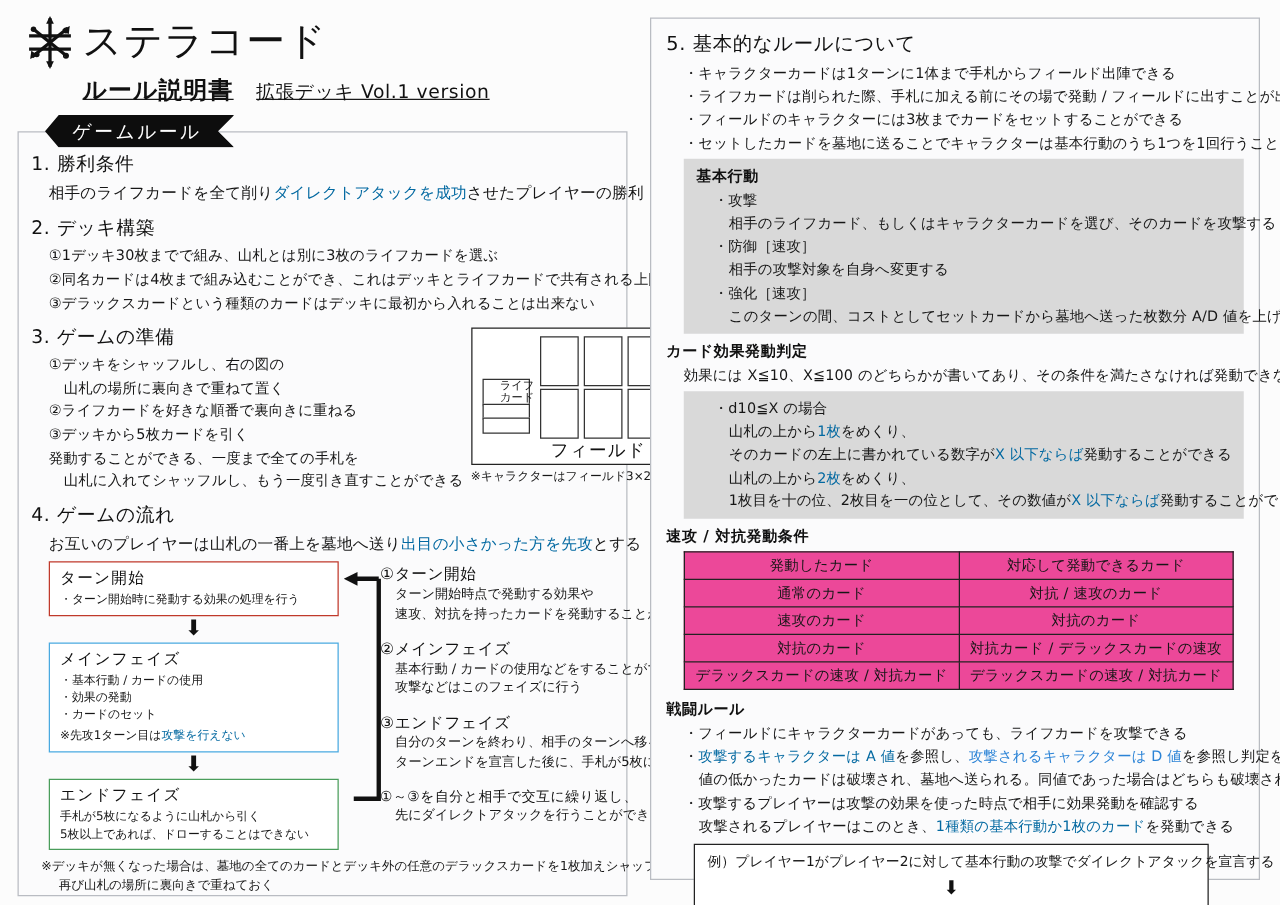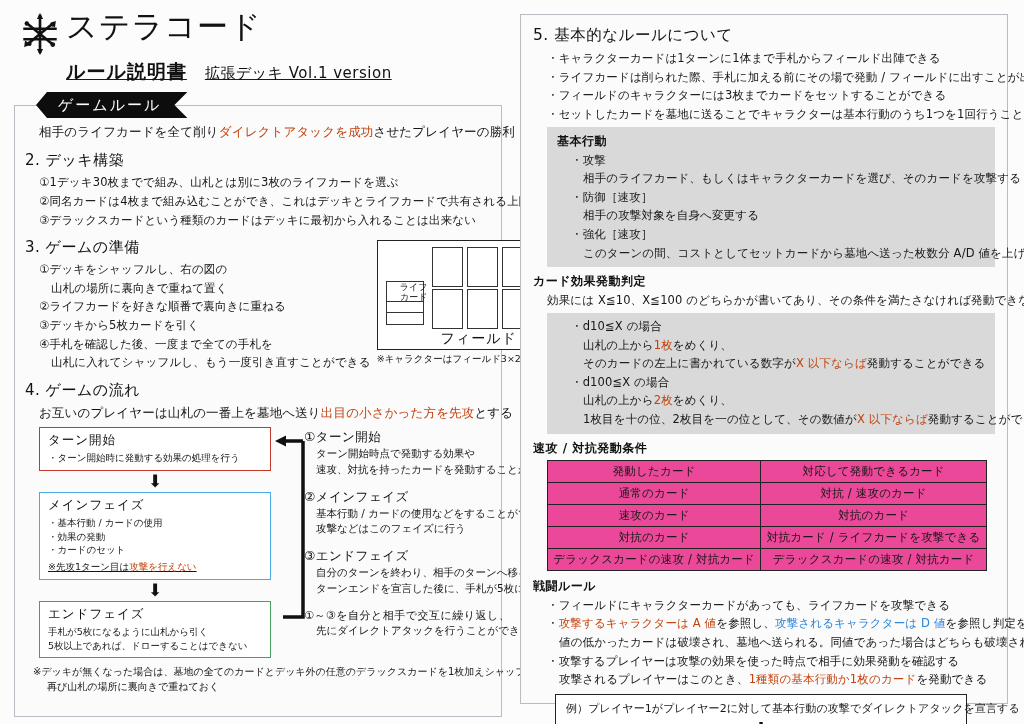--- a/index.html
+++ b/index.html
@@ -30,21 +30,21 @@
   .col-right {
     width: 512px;
     position: relative;
     box-sizing: border-box;
     padding: 14px 16px 10px 8px;
   }
 
   
   .brand {
     display: flex;
-    align-items: flex-start;
+    align-items: center;
     gap: 4px;
     padding-left: 4px;
     margin-top: 2px;
   }
   .logo-mark {
     width: 44px;
     height: 44px;
     flex: 0 0 44px;
     margin-top: 2px;
   }
@@ -131,21 +131,21 @@
   }
   .line {
     font-size: 11.5px;
     line-height: 1.62;
     letter-spacing: 0.15px;
     color: #161616;
     white-space: nowrap;
   }
   .ind1 { padding-left: 14px; }
   .ind2 { padding-left: 26px; }
-  .red { color: #c2410c; }
+  .red { color: #0369a1; }
   .blue { color: #2b83d6; }
   .u { text-decoration: underline; }
   .big { font-size: 12.5px; }
 
   
   .setup-row {
     display: flex;
     align-items: flex-start;
     gap: 6px;
   }
@@ -363,41 +363,42 @@
       <span class="subtitle-sub">拡張デッキ Vol.1 version</span>
     </div>
 
     <div class="banner-wrap">
       <div class="banner">ゲームルール</div>
     </div>
 
     <div class="panel panel-left">
 
       <div class="sec">
+        <div class="h-num">1. 勝利条件</div>
         <div class="line ind1 big">
           <span>相手のライフカードを全て削り</span><span class="red">ダイレクトアタックを成功</span><span>させたプレイヤーの勝利</span>
         </div>
       </div>
 
       <div class="sec">
         <div class="h-num">2. デッキ構築</div>
         <div class="line ind1">①1デッキ30枚までで組み、山札とは別に3枚のライフカードを選ぶ</div>
         <div class="line ind1">②同名カードは4枚まで組み込むことができ、これはデッキとライフカードで共有される上限となる</div>
         <div class="line ind1">③デラックスカードという種類のカードはデッキに最初から入れることは出来ない</div>
       </div>
 
       <div class="sec">
         <div class="setup-row">
           <div class="setup-text">
             <div class="h-num">3. ゲームの準備</div>
             <div class="line ind1">①デッキをシャッフルし、右の図の</div>
             <div class="line ind2">山札の場所に裏向きで重ねて置く</div>
             <div class="line ind1">②ライフカードを好きな順番で裏向きに重ねる</div>
             <div class="line ind1">③デッキから5枚カードを引く</div>
-            <div class="line ind1">④手札を確認した後、一度まで全ての手札を</div>
+            <div class="line ind1">発動することができる、一度まで全ての手札を</div>
             <div class="line ind2">山札に入れてシャッフルし、もう一度引き直すことができる</div>
           </div>
 
           <div class="field-block">
             <div class="field-box">
 
               <div class="slot" style="left:8px; top:40px; width:36px; height:20px;"></div>
               <div class="slot-lbl" style="left:8px; top:42px; width:56px;">
                 <span>ライフ</span><br>
                 <span>カード</span>
@@ -440,21 +441,21 @@
               <div class="fbox-line">・ターン開始時に発動する効果の処理を行う</div>
             </div>
 
             <div class="arrow-down">⬇</div>
 
             <div class="fbox blue-b">
               <div class="fbox-title">メインフェイズ</div>
               <div class="fbox-line">・基本行動 / カードの使用</div>
               <div class="fbox-line">・効果の発動</div>
               <div class="fbox-line">・カードのセット</div>
-              <div class="fbox-line" style="margin-top:3px;text-decoration:underline;">
+              <div class="fbox-line" style="margin-top:3px;">
                 <span>※先攻1ターン目は</span><span class="red">攻撃を行えない</span>
               </div>
             </div>
 
             <div class="arrow-down">⬇</div>
 
             <div class="fbox green-b">
               <div class="fbox-title">エンドフェイズ</div>
               <div class="fbox-line">手札が5枚になるように山札から引く</div>
               <div class="fbox-line">5枚以上であれば、ドローすることはできない</div>
@@ -522,21 +523,20 @@
       <div class="line ind1">効果には X≦10、X≦100 のどちらかが書いてあり、その条件を満たさなければ発動できない</div>
 
       <div class="gray-box">
         <div class="line ind1">・d10≦X の場合</div>
         <div class="line ind2">
           <span>山札の上から</span><span class="red">1枚</span><span>をめくり、</span>
         </div>
         <div class="line ind2">
           <span>そのカードの左上に書かれている数字が</span><span class="red">X 以下ならば</span><span>発動することができる</span>
         </div>
-        <div class="line ind1">・d100≦X の場合</div>
         <div class="line ind2">
           <span>山札の上から</span><span class="red">2枚</span><span>をめくり、</span>
         </div>
         <div class="line ind2">
           <span>1枚目を十の位、2枚目を一の位として、その数値が</span><span class="red">X 以下ならば</span><span>発動することができる</span>
         </div>
       </div>
 
       <div class="sub-head">速攻 / 対抗発動条件</div>
       <table class="rule-table">
@@ -548,21 +548,21 @@
         <tr>
           <td>通常のカード</td>
           <td>対抗 / 速攻のカード</td>
         </tr>
         <tr>
           <td>速攻のカード</td>
           <td>対抗のカード</td>
         </tr>
         <tr>
           <td>対抗のカード</td>
-          <td>対抗カード / ライフカードを攻撃できる</td>
+          <td>対抗カード / デラックスカードの速攻</td>
         </tr>
         <tr>
           <td>デラックスカードの速攻 / 対抗カード</td>
           <td>デラックスカードの速攻 / 対抗カード</td>
         </tr>
       </tbody>
         </table>
 
       <div class="sub-head">戦闘ルール</div>
       <div class="line ind1">・フィールドにキャラクターカードがあっても、ライフカードを攻撃できる</div>

